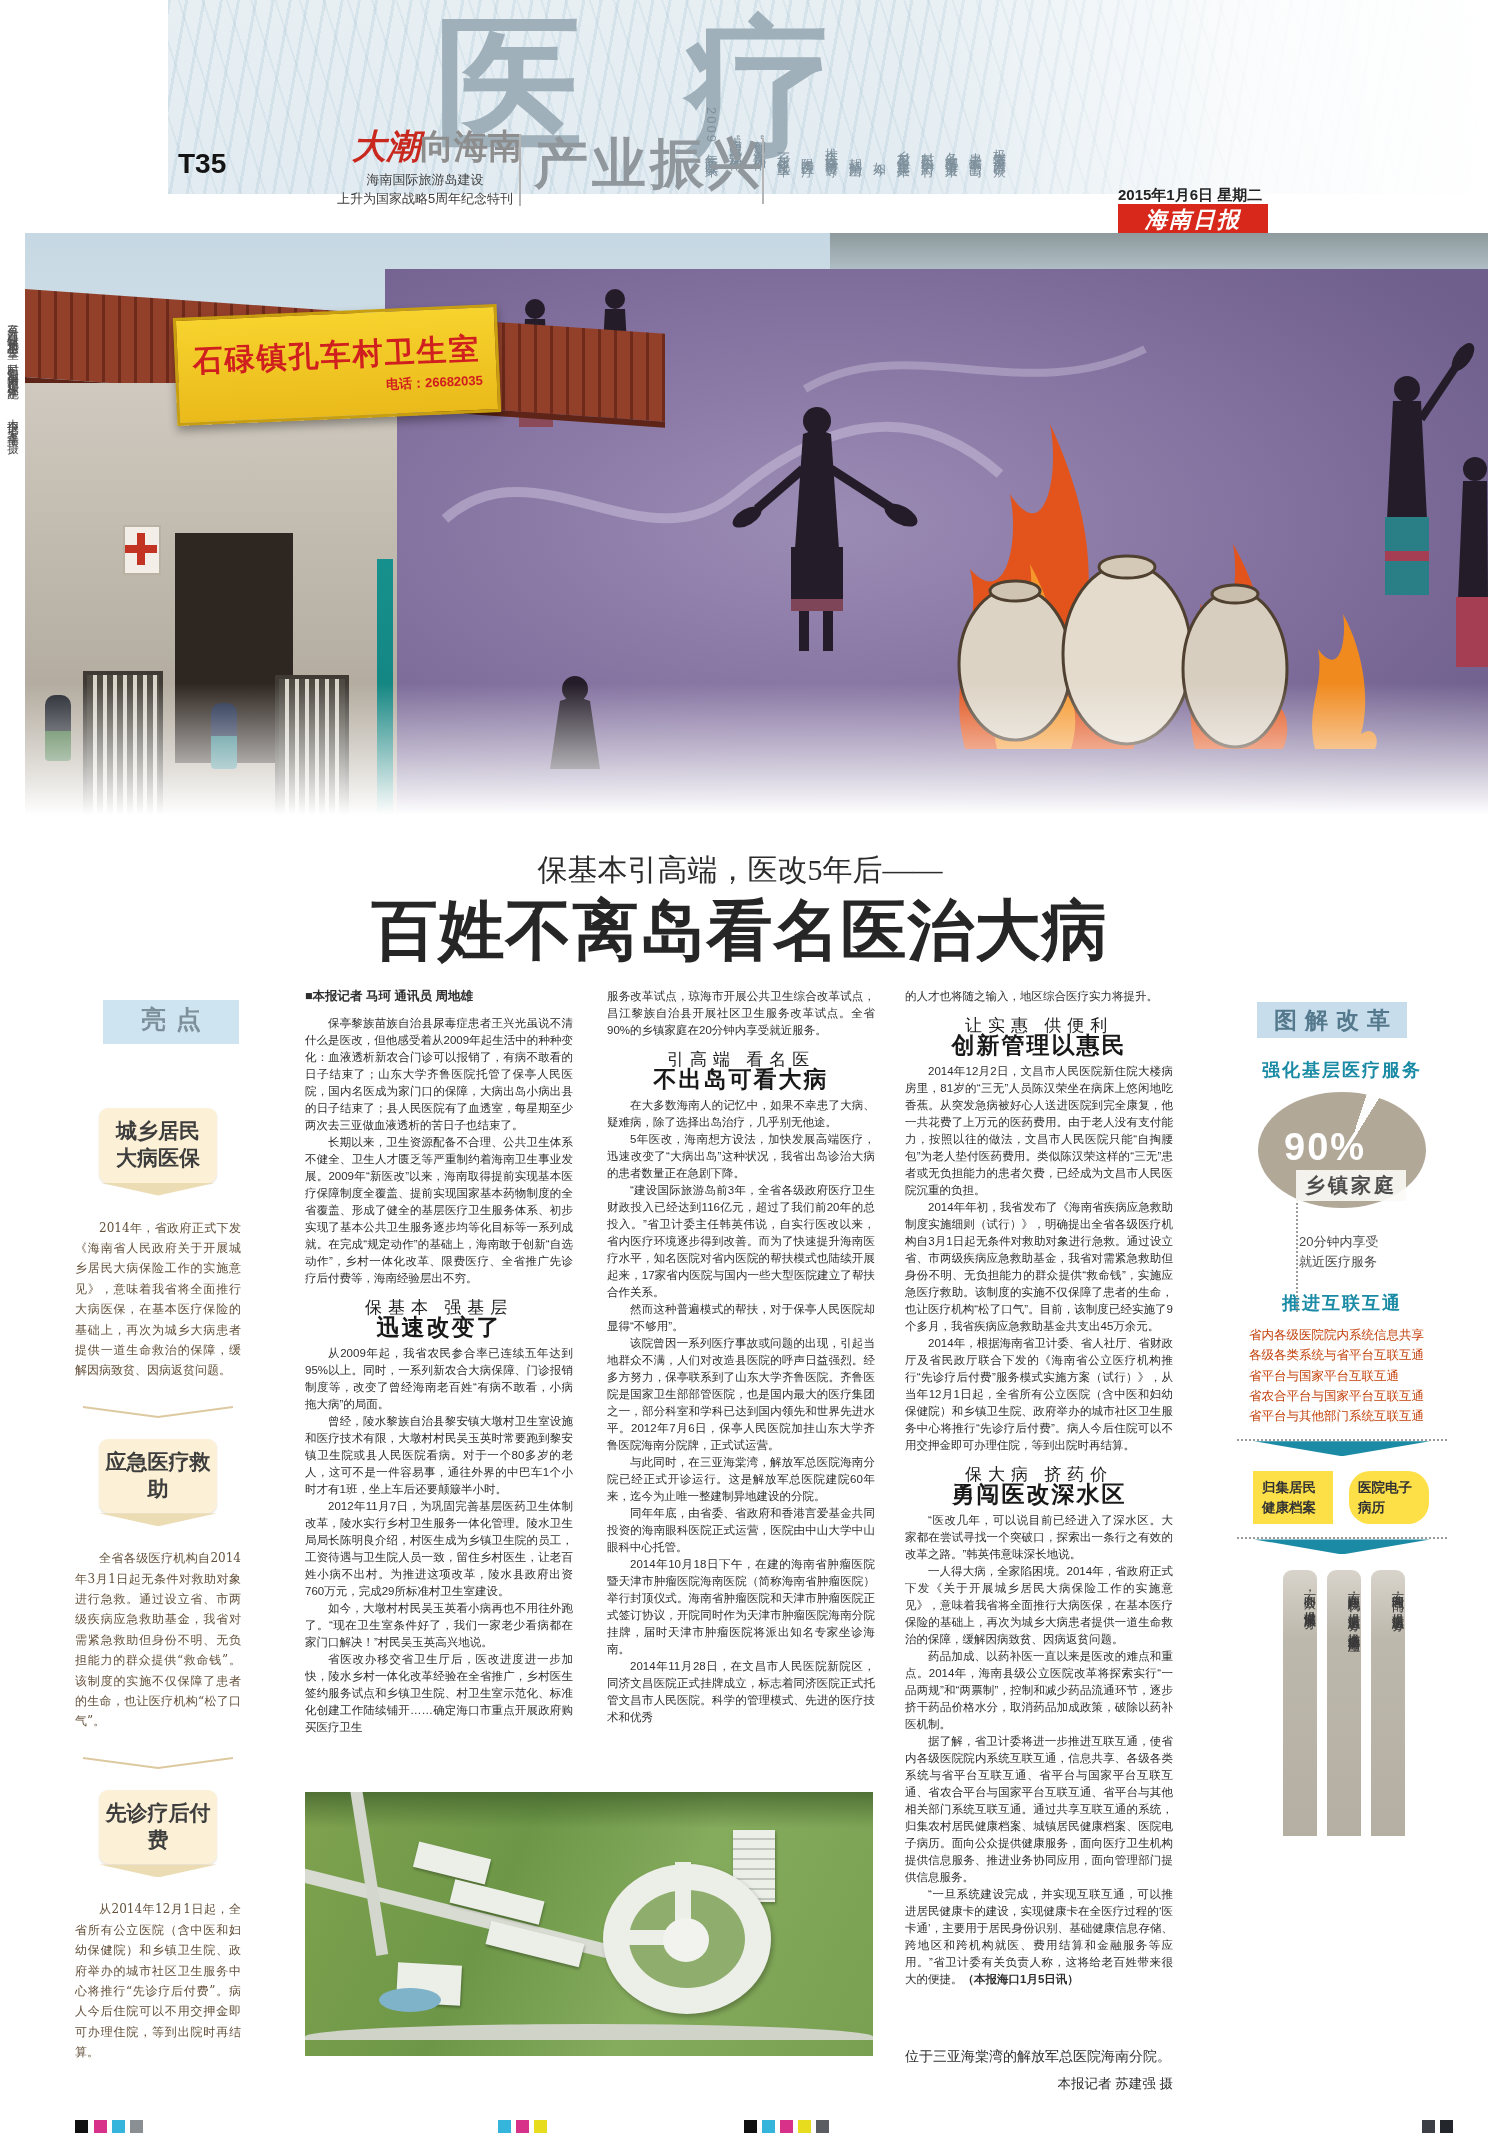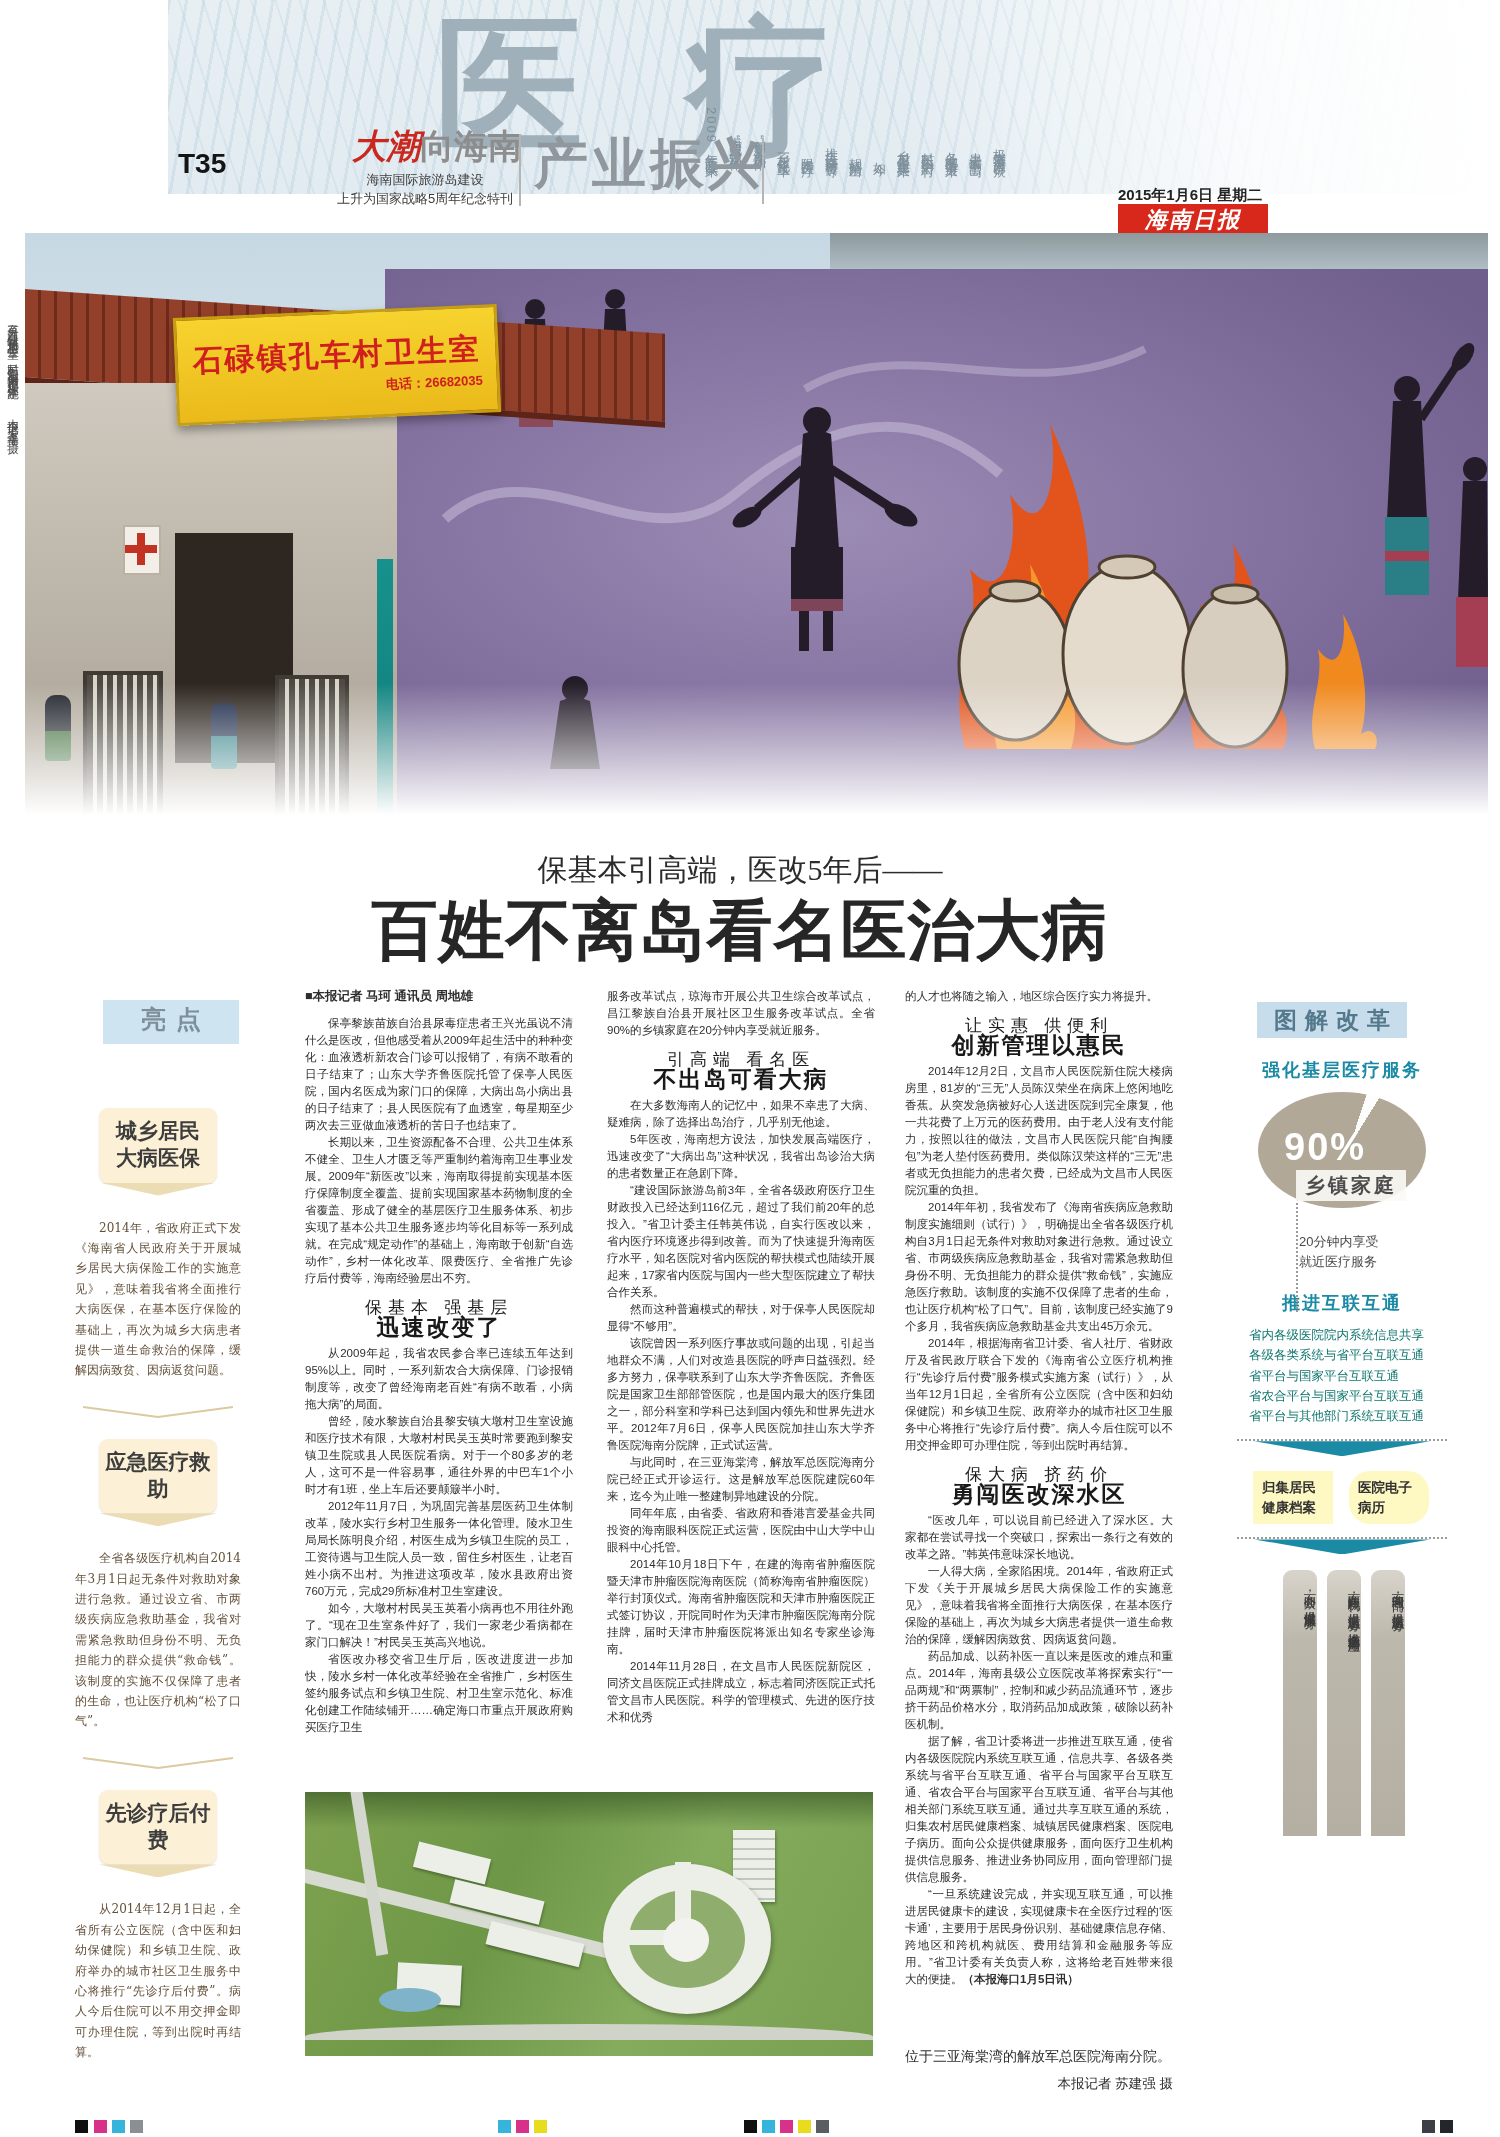--- a/index.html
+++ b/index.html
@@ -96,25 +96,25 @@
     font-size:23px;font-weight:bold;letter-spacing:8px;text-indent:8px;text-align:center;line-height:36px;}
   .rs-h{margin-top:20px;text-align:center;color:#1b8aa5;font-size:18px;font-weight:bold;letter-spacing:2px;}
   .pie-wrap{position:relative;width:168px;height:116px;margin:10px auto 0 auto;}
   .pie{width:100%;height:100%;border-radius:50%;
     background:conic-gradient(from 18deg at 55% 45%, #fdfdfd 0 14deg, #b1a898 14deg 360deg);}
   .pie-value{position:absolute;left:26px;top:34px;color:#fff;font-size:38px;font-weight:bold;letter-spacing:2px;}
   .pie-label{position:absolute;left:38px;top:78px;padding:2px 9px;background:rgba(252,250,245,.9);
     color:#4c4c4c;font-size:20px;font-weight:bold;letter-spacing:3px;}
   .pie-dotline{position:absolute;left:38px;top:80px;width:1px;height:140px;border-left:2px dotted #9a9a9a;}
   .rs-note{margin:24px 0 0 62px;font-size:13px;color:#4a4a4a;line-height:1.5;}
-  .rs-list{margin:10px 0 0 12px;font-size:12.5px;color:#0f766e;line-height:1.62;}
+  .rs-list{margin:10px 0 0 12px;font-size:12.5px;color:#c2410c;line-height:1.62;}
   .rs-dot{margin-top:13px;border-top:2px dotted #9a9a9a;height:0;}
   .rs-arrow{width:176px;height:15px;margin:0 auto;background:#1b8aa5;clip-path:polygon(0 0,100% 0,50% 100%);}
   .rs-boxes{display:flex;gap:16px;margin:15px 0 0 16px;}
-  .rs-box{background:#fef9c3;padding:7px 9px;font-size:13.5px;color:#333;line-height:1.45;font-weight:bold;}
+  .rs-box{background:#fde047;padding:7px 9px;font-size:13.5px;color:#333;line-height:1.45;font-weight:bold;}
   .rs-box.b1{width:62px;} .rs-box.b2{width:62px;border-radius:21px;}
   .rs-pillars{display:flex;gap:10px;margin:16px 0 0 46px;}
   .pillar{width:34px;height:252px;background:linear-gradient(180deg,#d8d4cb,#bdb8ac 26%,#b4afa2);
     border-radius:9px 9px 0 0;writing-mode:vertical-rl;font-size:12.5px;color:#3a3a3a;
     padding-top:14px;letter-spacing:1px;line-height:15px;}
   
   .photo-bottom{position:absolute;left:305px;top:1792px;width:568px;height:264px;overflow:hidden;
     background:linear-gradient(115deg,#7fa24f 0%,#6d9747 35%,#85ab5d 62%,#78a050 100%);}
   .pb-trees{position:absolute;left:0;top:0;width:100%;height:36px;
     background:linear-gradient(180deg,rgba(64,96,44,.75),rgba(64,96,44,0));}

